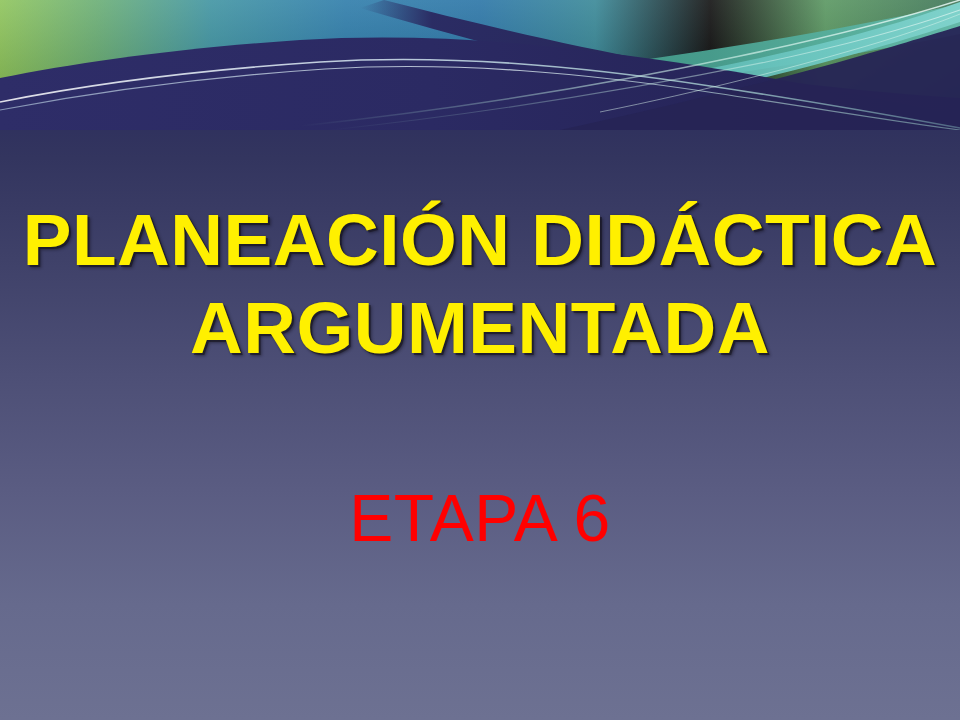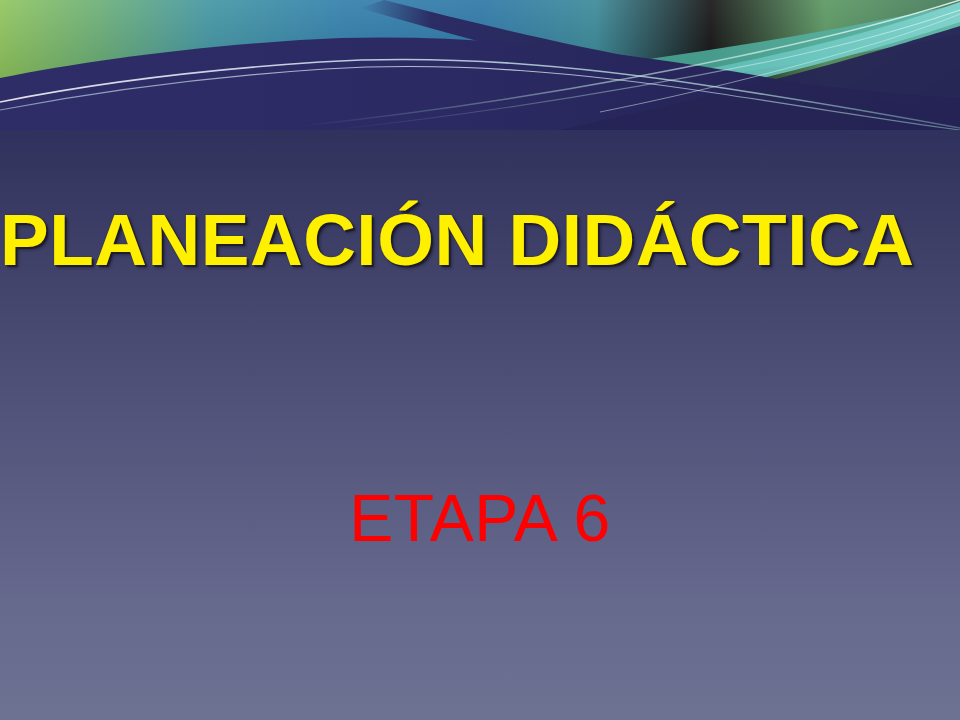--- a/index.html
+++ b/index.html
@@ -39,21 +39,21 @@
   #wave-band svg {
     display: block;
   }
 
   
   #title-block {
     position: absolute;
     left: 0;
     top: 196px;
     width: 960px;
-    text-align: left;
+    text-align: center;
   }
 
   .title-line {
     display: block;
     color: #fff000;
     font-size: 73px;
     font-weight: bold;
     line-height: 88px;
     letter-spacing: 0.5px;
     white-space: nowrap;
@@ -181,19 +181,20 @@
                C815,108 898,122 960,130" fill="none" stroke="url(#fil2)" stroke-width="1.2"></path>
 
       <path d="M300,126 C450,110 600,86 740,56 C840,35 910,16 960,0" fill="none" stroke="url(#fil3)" stroke-width="1.5"></path>
       <path d="M330,130 C480,114 628,90 766,62 C862,42 920,24 960,10" fill="none" stroke="url(#fil3)" stroke-width="1.1" opacity="0.75"></path>
       <path d="M600,112 C700,92 800,66 880,42 C925,28 950,18 960,14" fill="none" stroke="#dff6ef" stroke-width="0.9" opacity="0.55"></path>
     </svg>
   </div>
 
   <div id="title-block">
     <span class="title-line" style="color: rgb(255, 240, 0);">PLANEACIÓN DIDÁCTICA</span>
+    <span class="title-line" style="color: rgb(255, 240, 0);">ARGUMENTADA</span>
   </div>
 
   <div id="subtitle-block">
     <span class="subtitle-line" style="color: rgb(255, 0, 0);">ETAPA 6</span>
   </div>
 
 </div>
 
 </body></html>

